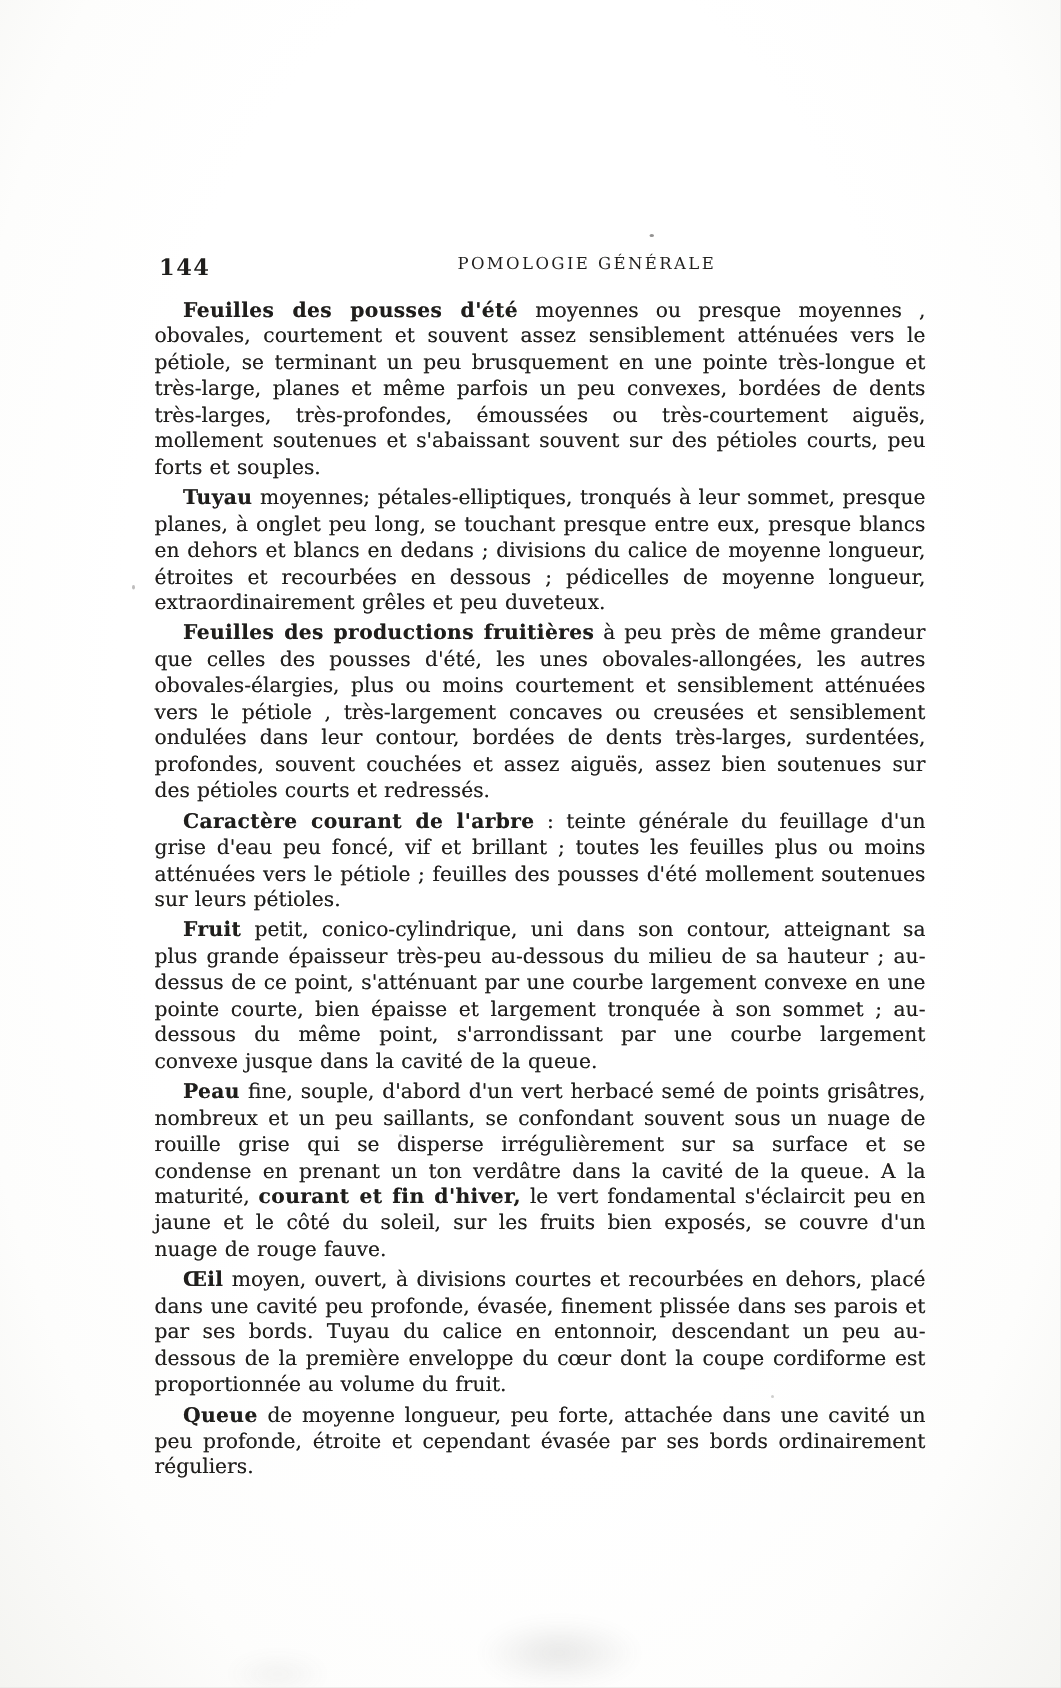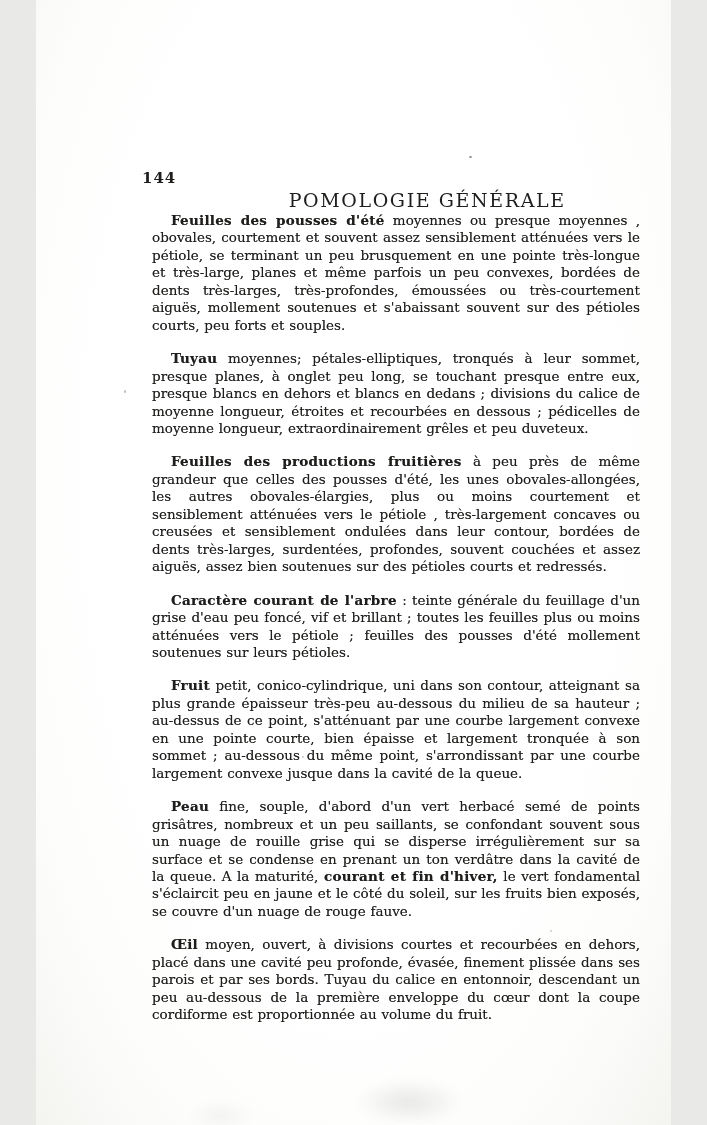--- a/index.html
+++ b/index.html
@@ -2,21 +2,21 @@
 <html lang="fr" style="--ink: #1f1e1c;"><head>
 <meta charset="utf-8">
 <style>
   html, body {
     margin: 0;
     padding: 0;
     background: #e9e9e7;
   }
   .page {
     position: relative;
-    width: 635px;
+    width: 707px;
     height: 1125px;
     margin: 0 auto;
     background: radial-gradient(ellipse at 50% 42%, #ffffff 55%, #fdfdfc 78%, #f4f4f1 100%);
     overflow: hidden;
     font-family: "DejaVu Serif", "Liberation Serif", serif;
     color: var(--ink, #1f1e1c);
     text-decoration: underline;
   }
   .running-header {
     position: absolute;
@@ -31,33 +31,32 @@
     top: 0;
     font-size: 15px;
     font-weight: bold;
     letter-spacing: 1px;
   }
   .running-title {
     position: absolute;
     left: 56%;
     top: 0;
     transform: translateX(-50%);
-    font-size: 19px;
+    font-size: 11px;
     letter-spacing: 1.6px;
     white-space: nowrap;
-    margin-top: 20px;
   }
   .text-block {
     position: absolute;
     left: 100px;
     top: 196px;
     width: 520px;
   }
   .text-block p {
-    margin: 16px;
+    margin: 3px;
     font-size: 13.5px;
     line-height: 17.45px;
     text-align: justify;
     text-indent: 19px;
     word-spacing: 0.5px;
     text-shadow: 0 0 0.3px rgba(20, 18, 16, 0.55);
   }
   .hw {
     font-weight: bold;
     letter-spacing: 0.25px;
@@ -100,20 +99,21 @@
   </div>
 
   <div class="text-block" id="text-block">
       <p><span class="hw">Feuilles des pousses d'été</span><span> moyennes ou presque moyennes , obovales, courtement et souvent assez sensiblement atténuées vers le pétiole, se terminant un peu brusquement en une pointe très-longue et très-large, planes et même parfois un peu convexes, bordées de dents très-larges, très-profondes, émoussées ou très-courtement aiguës, mollement soutenues et s'abaissant souvent sur des pétioles courts, peu forts et souples.</span></p>
       <p><span class="hw">Tuyau</span><span> moyennes; pétales-elliptiques, tronqués à leur sommet, presque planes, à onglet peu long, se touchant presque entre eux, presque blancs en dehors et blancs en dedans ; divisions du calice de moyenne longueur, étroites et recourbées en dessous ; pédicelles de moyenne longueur, extraordinairement grêles et peu duveteux.</span></p>
       <p><span class="hw">Feuilles des productions fruitières</span><span> à peu près de même grandeur que celles des pousses d'été, les unes obovales-allongées, les autres obovales-élargies, plus ou moins courtement et sensiblement atténuées vers le pétiole , très-largement concaves ou creusées et sensiblement ondulées dans leur contour, bordées de dents très-larges, surdentées, profondes, souvent couchées et assez aiguës, assez bien soutenues sur des pétioles courts et redressés.</span></p>
       <p><span class="hw">Caractère courant de l'arbre</span><span> : teinte générale du feuillage d'un grise d'eau peu foncé, vif et brillant ; toutes les feuilles plus ou moins atténuées vers le pétiole ; feuilles des pousses d'été mollement soutenues sur leurs pétioles.</span></p>
       <p><span class="hw">Fruit</span><span> petit, conico-cylindrique, uni dans son contour, atteignant sa plus grande épaisseur très-peu au-dessous du milieu de sa hauteur ; au-dessus de ce point, s'atténuant par une courbe largement convexe en une pointe courte, bien épaisse et largement tronquée à son sommet ; au-dessous du même point, s'arrondissant par une courbe largement convexe jusque dans la cavité de la queue.</span></p>
       <p><span class="hw">Peau</span><span> fine, souple, d'abord d'un vert herbacé semé de points grisâtres, nombreux et un peu saillants, se confondant souvent sous un nuage de rouille grise qui se disperse irrégulièrement sur sa surface et se condense en prenant un ton verdâtre dans la cavité de la queue. A la maturité, </span><span class="hw">courant et fin d'hiver,</span><span> le vert fondamental s'éclaircit peu en jaune et le côté du soleil, sur les fruits bien exposés, se couvre d'un nuage de rouge fauve.</span></p>
       <p><span class="hw">Œil</span><span> moyen, ouvert, à divisions courtes et recourbées en dehors, placé dans une cavité peu profonde, évasée, finement plissée dans ses parois et par ses bords. Tuyau du calice en entonnoir, descendant un peu au-dessous de la première enveloppe du cœur dont la coupe cordiforme est proportionnée au volume du fruit.</span></p>
+      <p><span class="hw">Queue</span><span> de moyenne longueur, peu forte, attachée dans une cavité un peu profonde, étroite et cependant évasée par ses bords ordinairement réguliers.</span></p>
     </div>
 
   <div class="speck s1"></div>
   <div class="speck s2"></div>
   <div class="speck s3"></div>
   <div class="speck s4"></div>
   <div class="smudge"></div>
   <div class="smudge m2"></div>
 
 </div>

